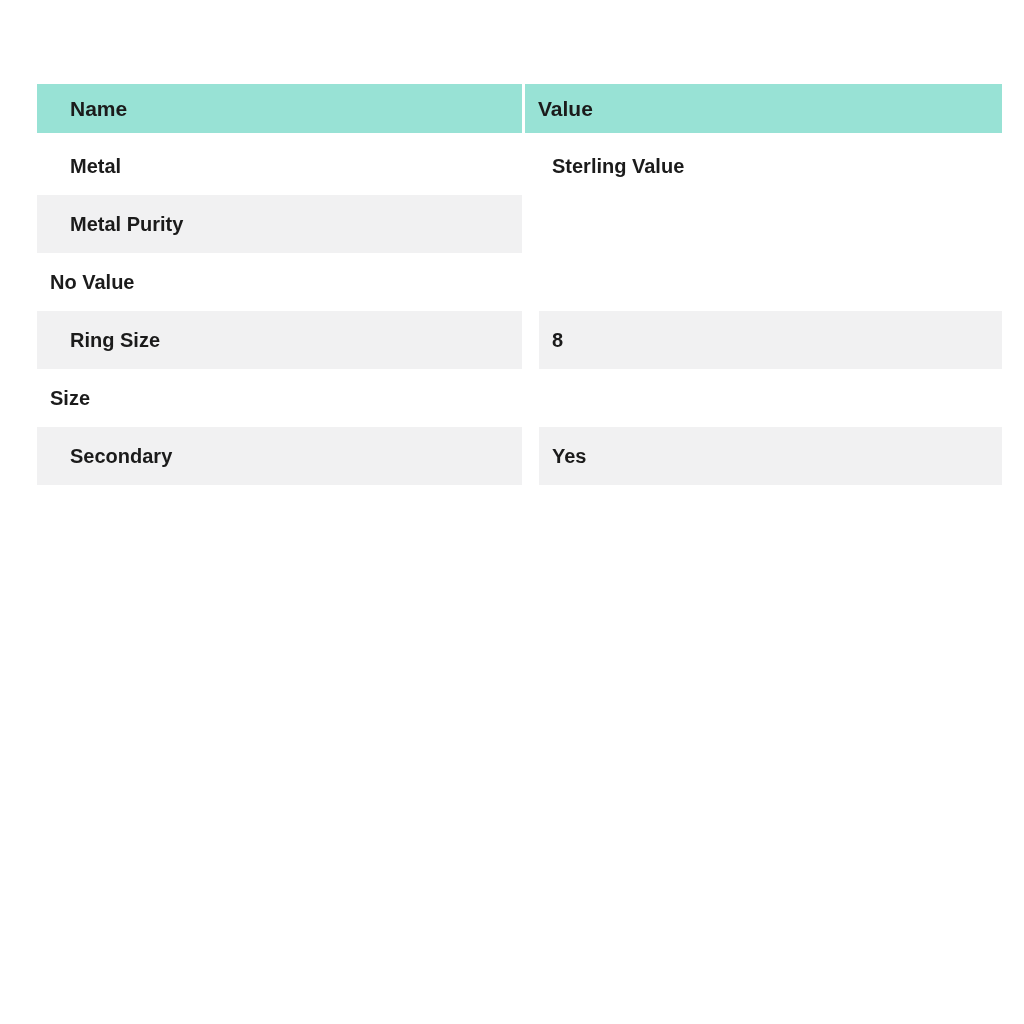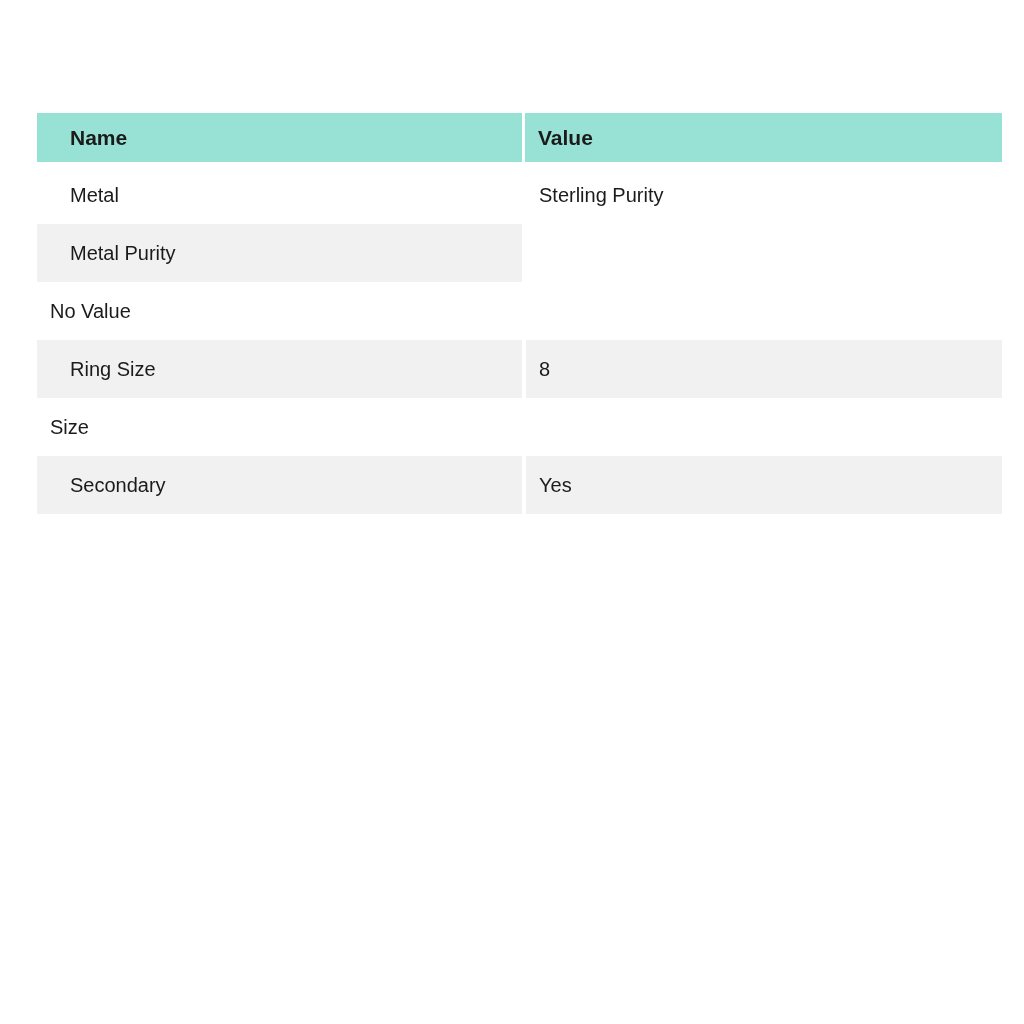--- a/index.html
+++ b/index.html
@@ -19,31 +19,31 @@
     position: absolute;
     left: 37px;
     top: 84px;
     width: 965px;
   }
   .hrow {
     display: flex;
     column-gap: 3px;
     height: 49px;
     margin-bottom: 4px;
-    margin-top: 29px;
   }
   .hrow .cell {
     background: var(--header_bg, #98e2d5);
     font-weight: 600;
     font-size: 21px;
   }
   .row {
     display: flex;
-    column-gap: 4px;
+    column-gap: 17px;
     height: 58px;
+    font-weight: bold;
   }
   .rows .row:nth-child(even) .cell {
     background: var(--stripe_bg, #f1f1f2);
   }
   .cell {
     display: flex;
     align-items: center;
     font-size: 20px;
     line-height: 1;
     box-sizing: border-box;
@@ -63,21 +63,21 @@
 <body>
 
 <div class="spec-table">
   <div class="hrow">
     <div class="cell name">Name</div>
     <div class="cell value">Value</div>
   </div>
   <div class="rows">
     <div class="row">
         <div class="cell name">Metal</div>
-        <div class="cell value">Sterling Purity</div>
+        <div class="cell value">Sterling Value</div>
       </div>
       <div class="row">
         <div class="cell name">Metal Purity</div>
       </div>
       <div class="row">
         <div class="cell value">No Value</div>
       </div>
       <div class="row">
         <div class="cell name">Ring Size</div>
         <div class="cell value">8</div>

